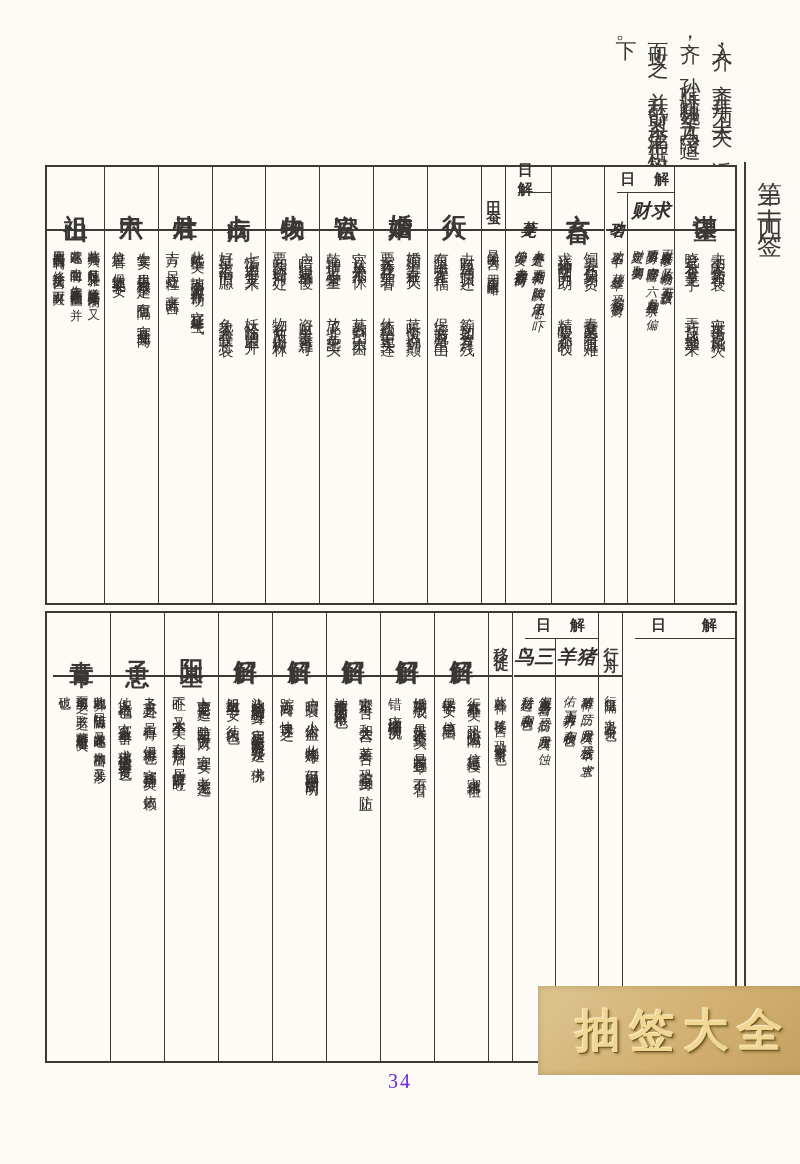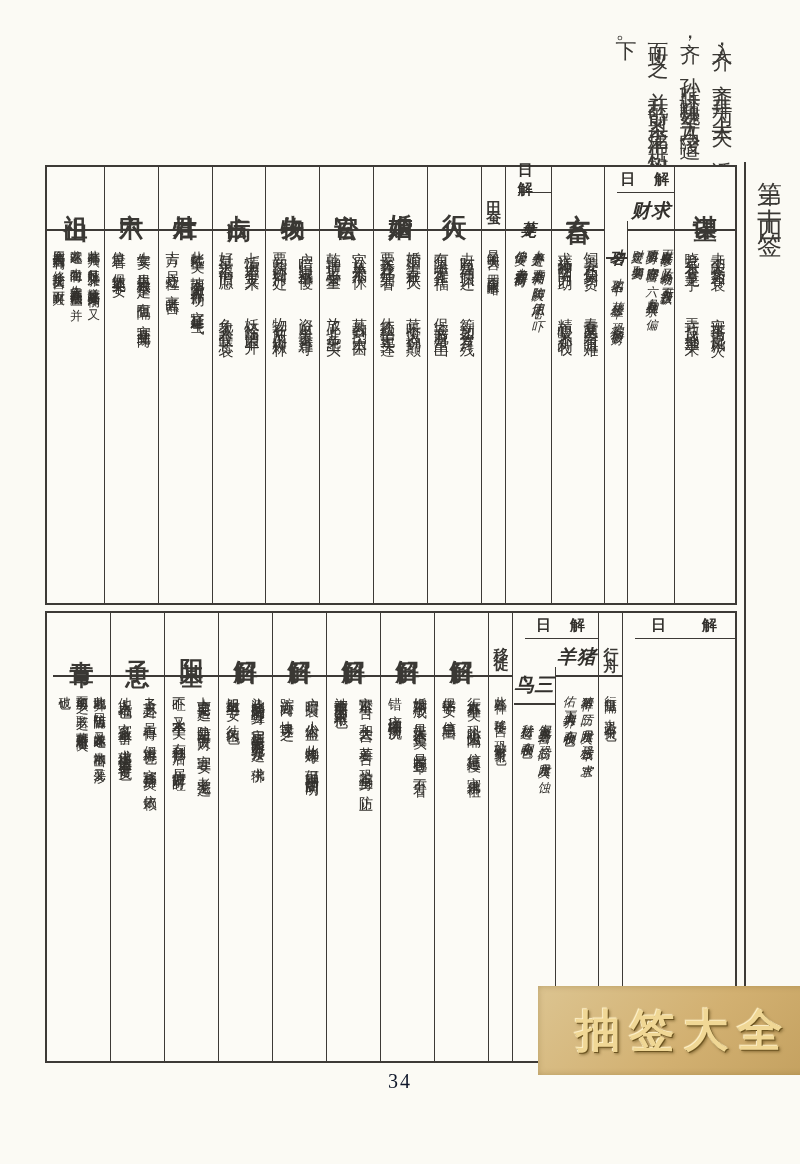--- a/index.html
+++ b/index.html
@@ -44,21 +44,21 @@
   }
   .col-head.small-head { font-size:15px; letter-spacing:9px; font-weight:600; }
 
   .span-head {
     height:26px; border-bottom:1.5px solid #3d3a36; flex:none;
     display:flex; align-items:center; justify-content:center;
     font-size:15px; font-weight:600; letter-spacing:2px;margin-left:12px;
   }
   .sub-row { display:flex; flex-direction:row-reverse; flex:1; min-height:0; }
   .subcol { display:flex; flex-direction:column; min-width:0;font-style:italic; }
-  .subcol:not(:first-child) { border-right:1.5px solid #3d3a36;margin-top:28px; }
+  .subcol:not(:first-child) { border-right:1.5px solid #3d3a36; }
   .sub-head {
     height:38px; border-bottom:2px solid #3d3a36; flex:none;
     display:flex; align-items:center; justify-content:center;
     font-size:19px; font-weight:600; letter-spacing:1px;
   }
   .sub-head.vh { writing-mode:vertical-rl; text-orientation:upright; font-size:15px; letter-spacing:2px; }
 
   .col-body {
     flex:1; min-height:0; overflow:hidden;
     display:flex; justify-content:center; padding:9px 1px 4px 1px;
@@ -69,21 +69,21 @@
   .col-body .xdense { font-size:12px; line-height:14.5px; letter-spacing:1px; }
   .col-body .tiny   { font-size:12.5px; line-height:22px; letter-spacing:2px; }
 
   
   .w60{width:60px} .w58{width:58px} .w54{width:54px} .w52{width:52px}
   .w46{width:46px} .w42{width:42px} .w24{width:24px} .w22{width:22px}
   .gw70{width:70px} .gw46{width:46px} .gw110{width:112px} .gw84{width:86px}
 
   .page-number {
     position:absolute; left:0; right:0; top:1070px; text-align:center;
-    font-size:20px; letter-spacing:2px; color:#0f172a;
+    font-size:20px; letter-spacing:2px; color:#6d28d9;
   }
   .watermark {
     position:absolute; left:538px; top:986px; width:282px; height:89px;
     background:linear-gradient(135deg,#dcc490 0%,#d2b071 55%,#c3a05f 100%);
     display:flex; align-items:center; justify-content:center;
     box-shadow:0 0 6px rgba(120,95,40,.35) inset;
   }
   .watermark .wm-text {
     font-size:45px; font-weight:700; letter-spacing:9px; padding-left:9px;
     color:#f0d795;

